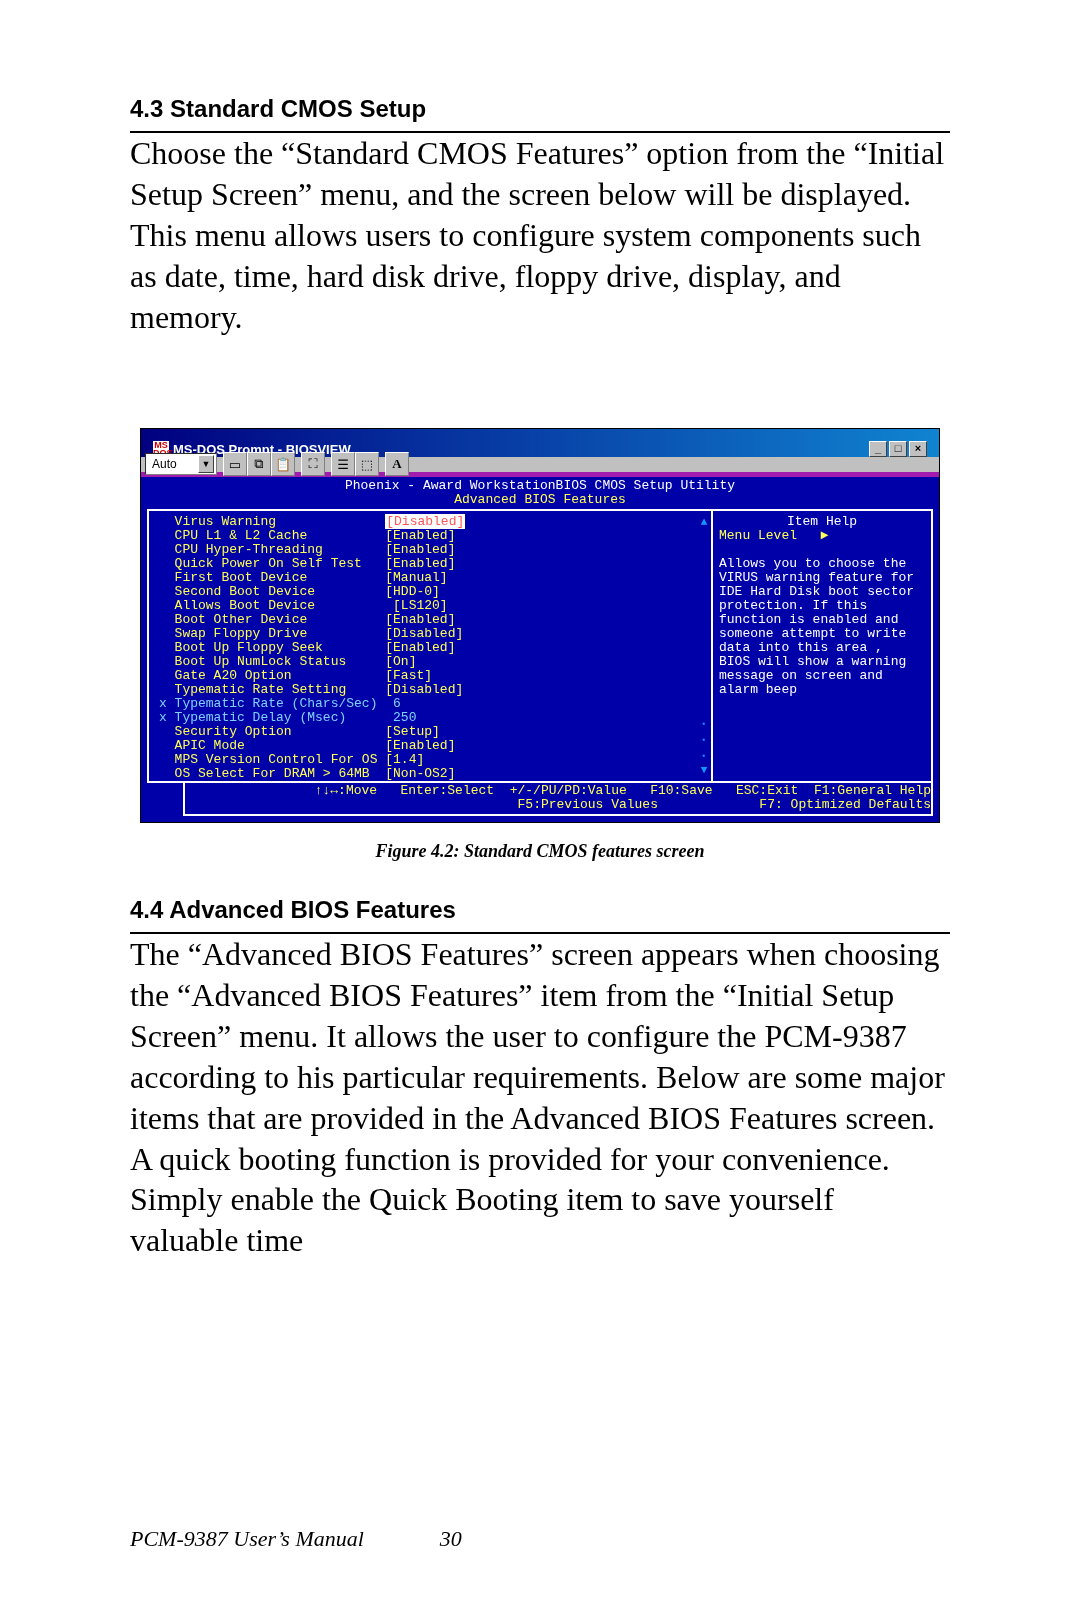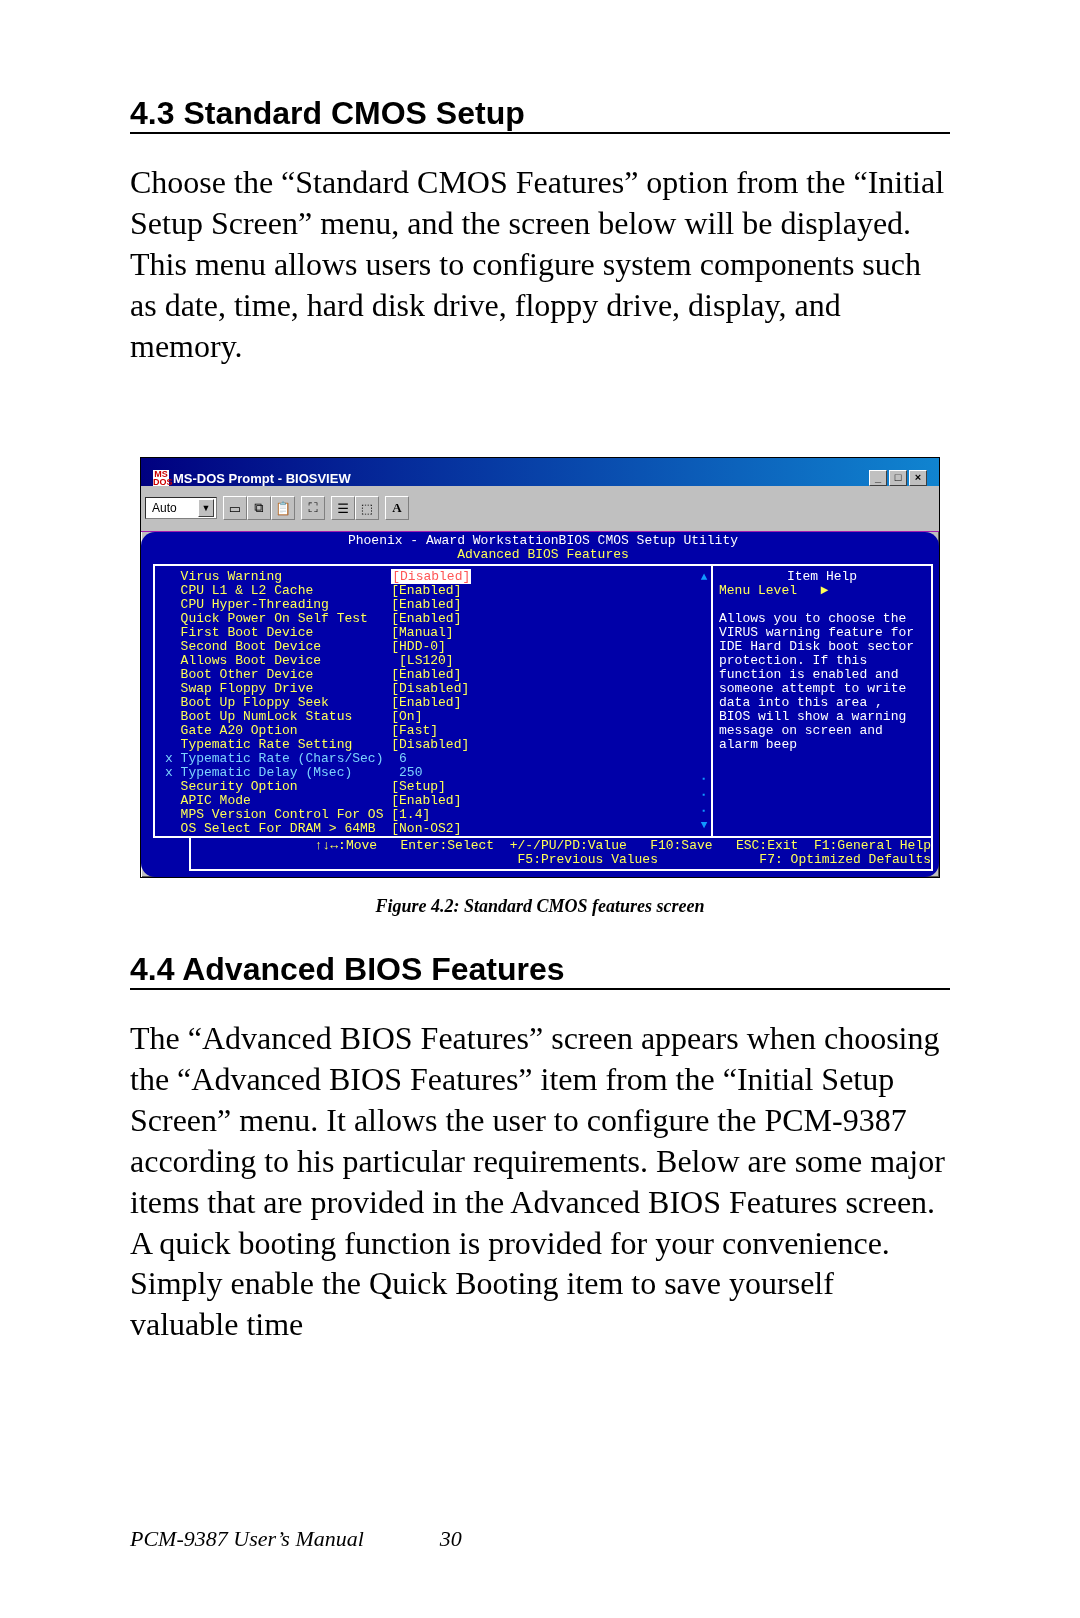--- a/index.html
+++ b/index.html
@@ -10,23 +10,23 @@
     font-family: "Times New Roman", serif;
     color: #000;
     position: relative;
   }
   .page {
     padding: 95px 130px 0 130px;
   }
   .section-heading {
     font-family: Arial, Helvetica, sans-serif;
     font-weight: bold;
-    font-size: 32px;
+    font-size: 24px;
     border-bottom: 2.5px solid #000;
-    margin-bottom: 28px;
+    padding-bottom: 8px;
   }
   .body-text {
     font-size: 32px;
     line-height: 1.28;
     margin-bottom: 28px;
   }
   .figure-wrap {
     margin: 90px 0 12px 0;
     display: flex;
     flex-direction: column;
@@ -80,26 +80,26 @@
     border-bottom: 1px solid #404040;
     font-family: Arial;
     font-size: 11px;
     text-align: center;
     line-height: 12px;
     font-weight: bold;
     color: #000;
   }
   .toolbar {
     background: #c0c0c0;
-    height: 46px;
+    height: 20px;
     display: flex;
     align-items: center;
     padding: 2px 4px;
     gap: 0;
-    border-bottom: 1px solid #a21caf;
+    border-bottom: 5px solid #a21caf;
   }
   .toolbar .sep { width: 6px; }
   .dropdown {
     display: flex;
     align-items: center;
     background: #fff;
     border: 1px inset #808080;
     height: 22px;
     padding: 0 2px 0 6px;
     font-family: "MS Sans Serif", Arial, sans-serif;
@@ -129,22 +129,21 @@
     align-items: center;
     justify-content: center;
     font-size: 13px;
     font-family: Arial;
   }
   .bios-screen {
     background: #0000a8;
     color: #fff;
     font-size: 13px;
     line-height: 14px;
-    padding: 2px 6px 6px 12px;
-    border-radius: 14px;
+    padding: 2px 6px 6px 6px;
   }
   .bios-header { text-align: center; white-space: pre; }
   .bios-main {
     display: flex;
     border: 2px solid #fff;
     margin-top: 2px;
     height: 274px;
   }
   .bios-left {
     flex: 1;

